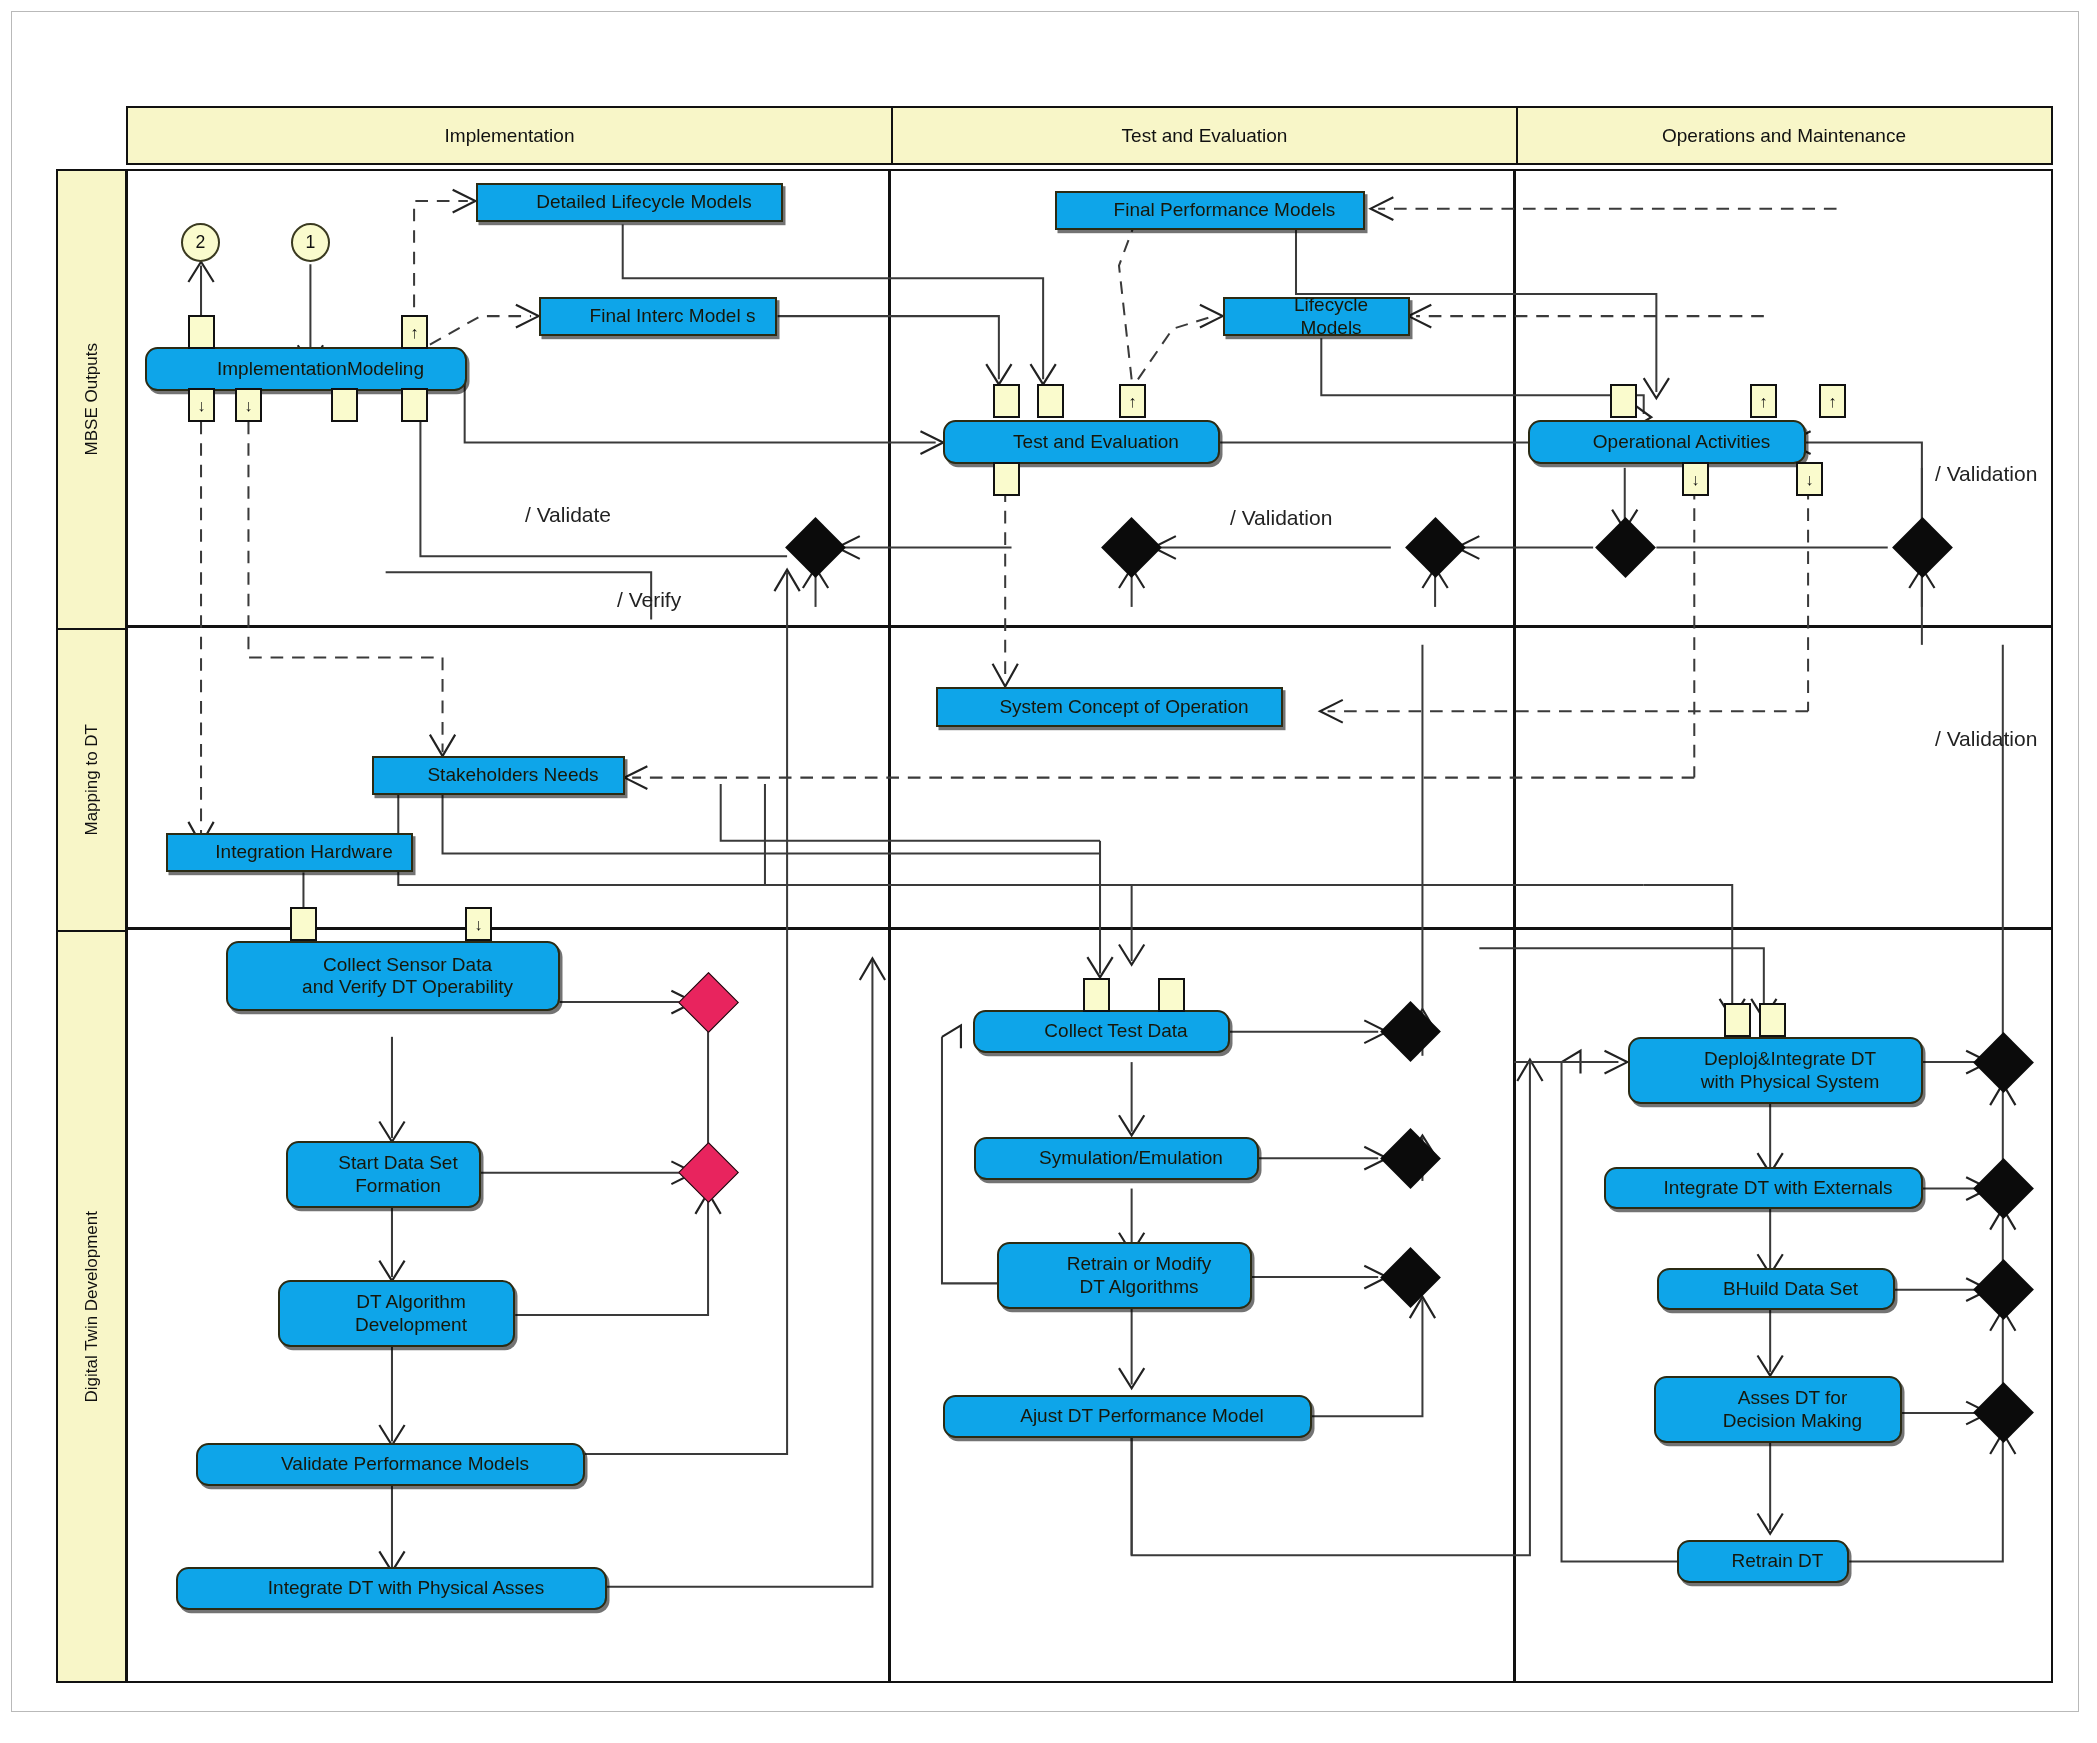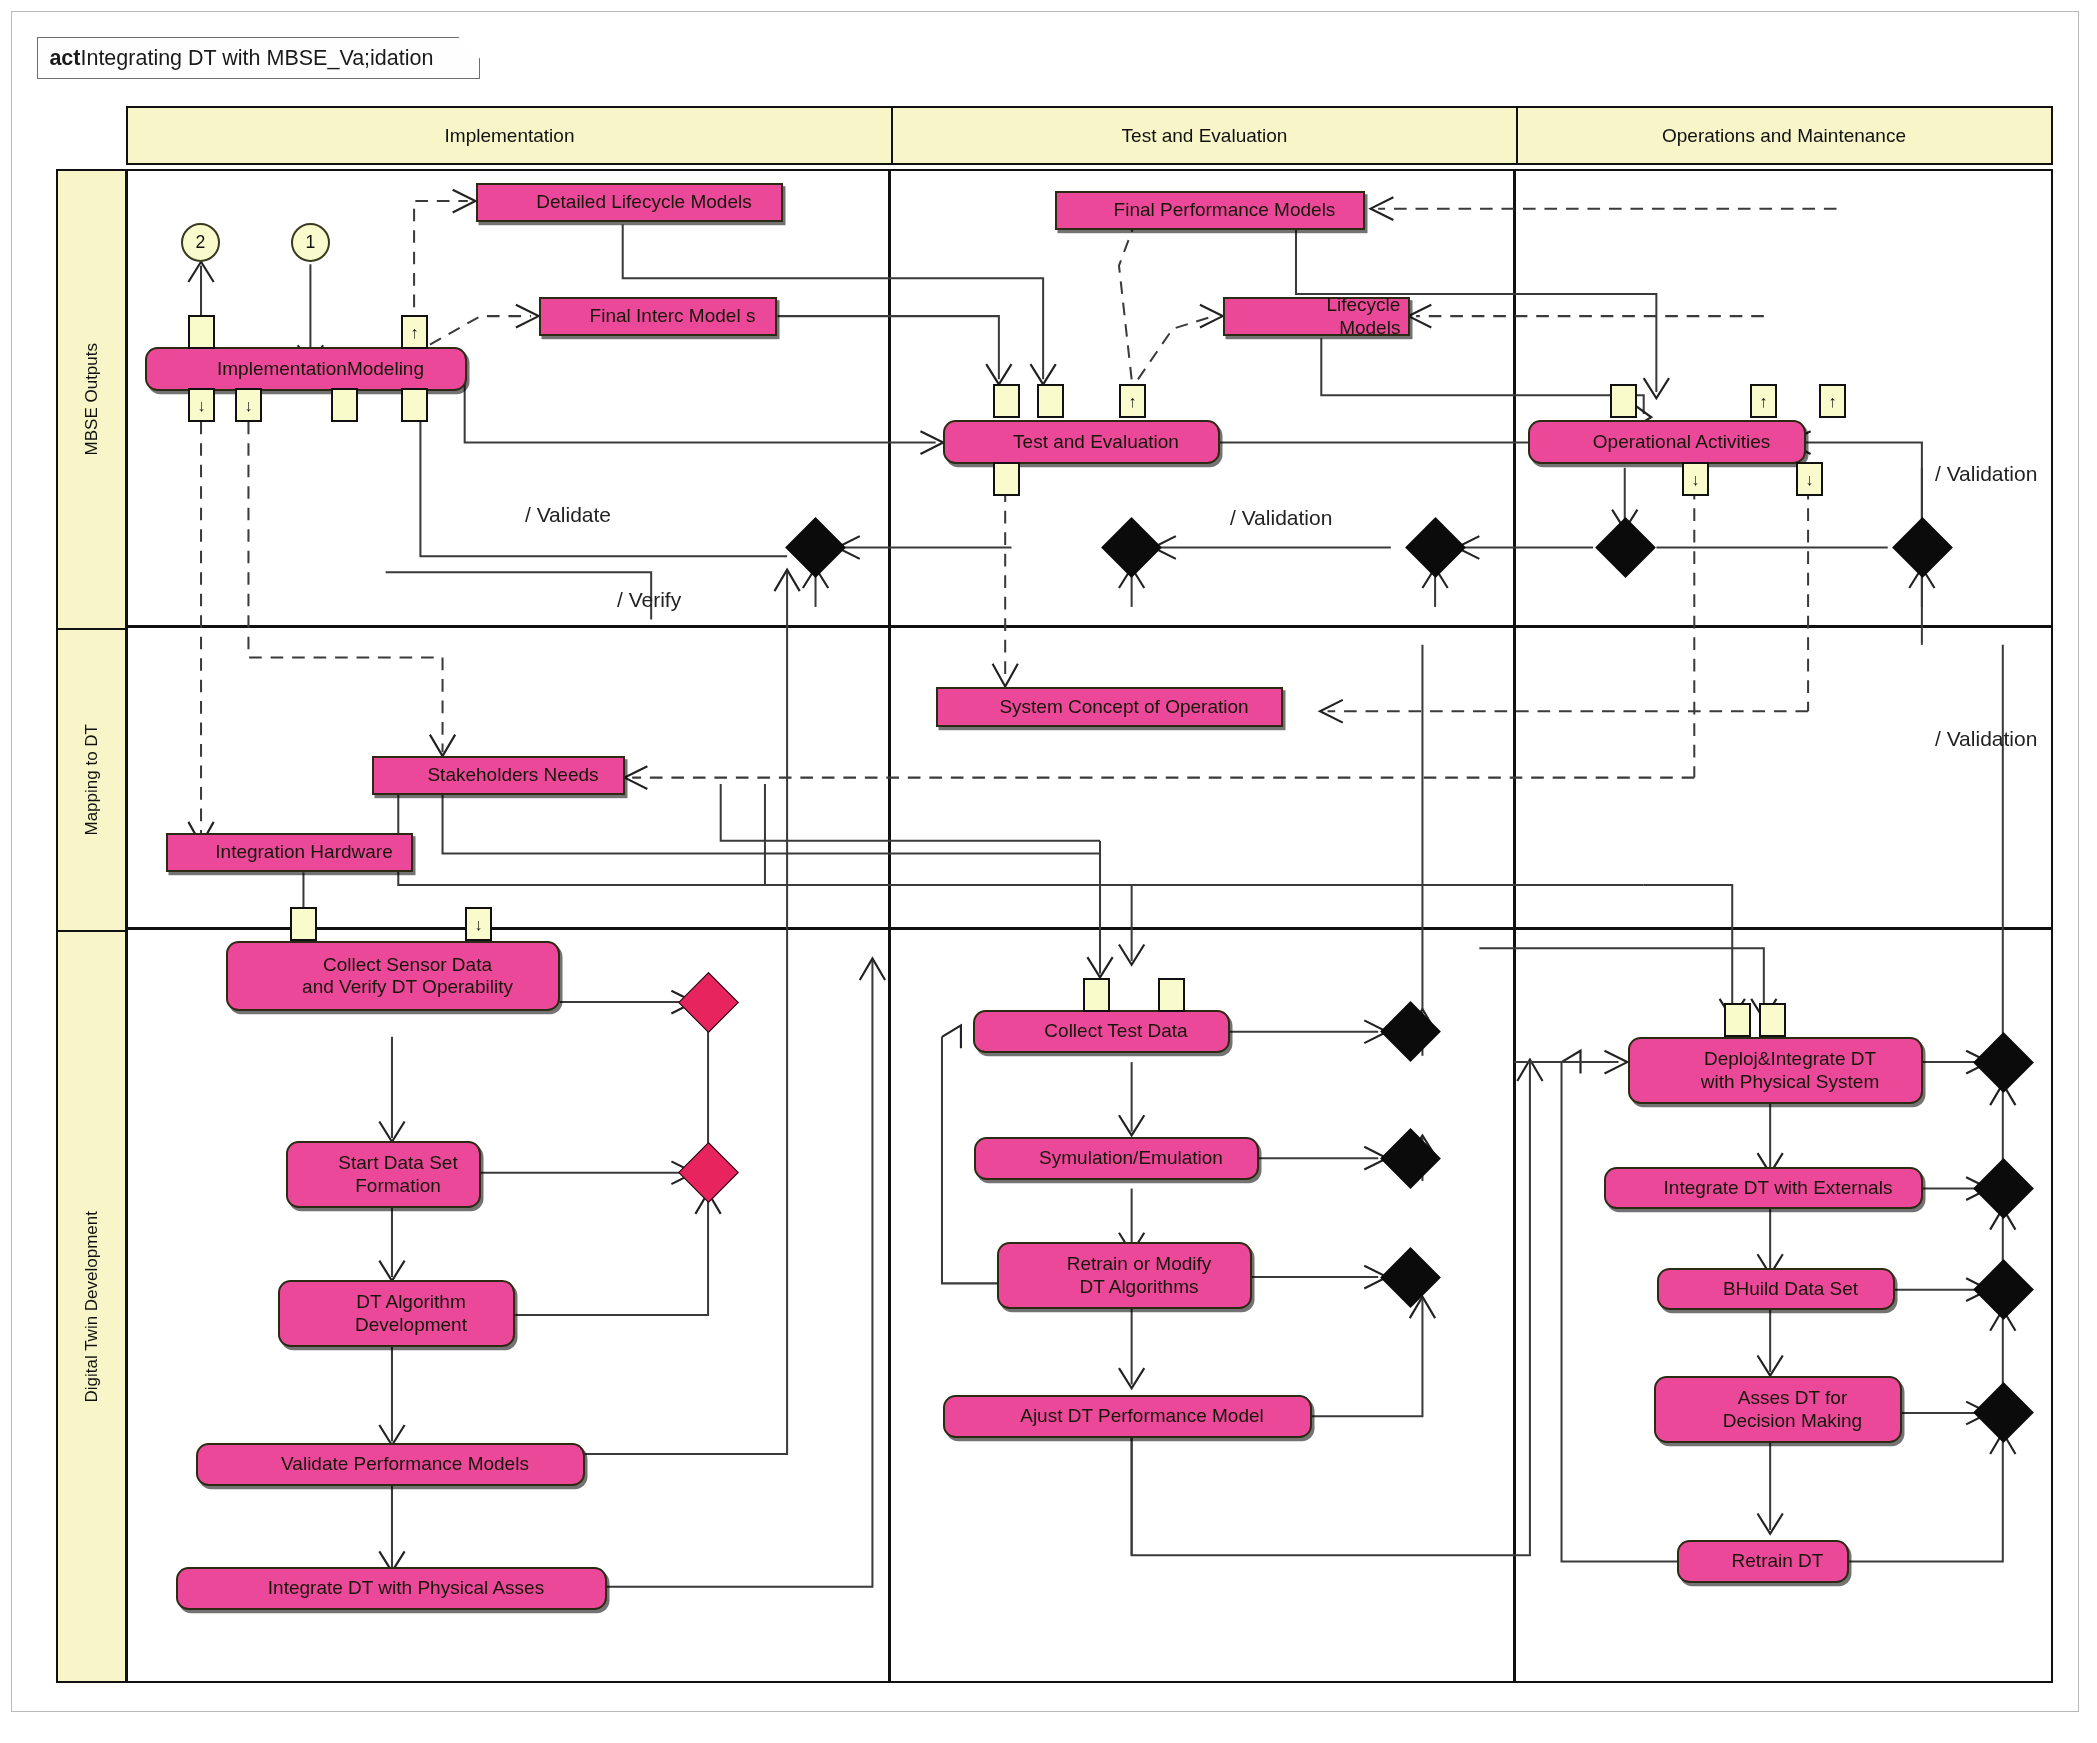--- a/index.html
+++ b/index.html
@@ -28,23 +28,23 @@
   .rowhdr + .rowhdr{border-top:2.5px solid #111;}
   .rowhdr span{writing-mode:vertical-rl;transform:rotate(180deg);font-size:17px;color:#111;white-space:nowrap;}
 
   .lane-body{position:absolute;left:126px;top:169px;width:1927px;height:1514px;
       box-sizing:border-box;border:2.5px solid #111;background:#fff;}
 
   .vline{position:absolute;top:0;width:2.5px;background:#111;height:100%;}
   .hline{position:absolute;left:0;height:2.5px;background:#111;width:100%;}
 
   
-  .node{position:absolute;box-sizing:border-box;background:#ec4899;
+  .node{position:absolute;box-sizing:border-box;background:#0ea5e9;
       border:2.5px solid #2b2b14;display:flex;align-items:center;justify-content:center;
-      text-align:right;font-size:19px;color:#17170a;line-height:1.18;
+      text-align:center;font-size:19px;color:#17170a;line-height:1.18;
       box-shadow:2.5px 3.2px 0 rgba(0,0,0,.55);padding-left:29px;}
   .node.action{border-radius:12.6px;}
   .node.obj{border-radius:0;}
   .node span{padding:0 7.6px;display:block;}
 
   
   .pin{position:absolute;width:26.6px;height:34px;background:#fafbcd;border:2.5px solid #111;
       box-sizing:border-box;display:flex;align-items:center;justify-content:center;
       font-size:16.4px;color:#111;line-height:1;z-index:6;}
 
@@ -66,23 +66,20 @@
   svg.edges .dash{stroke-dasharray:20 14;}
   svg.edges .arrowhead{stroke:#222;stroke-width:3.4;fill:none;}
 </style>
 </head>
 <body>
 
 <div id="root">
 
   <div class="outer-frame"></div>
 
-  <div class="act-tab" style="width:443px;clip-path:polygon(0 0,calc(100% - 21.5px) 0,100% 21.5px,100% 100%,0 100%);">
-    <span class="act-tab-text"><b class="act-kw">act</b><span>Integrating DT with MBSE_Va;idation</span></span>
-  </div>
 
   <div class="colhdr-row">
     <div class="colhdr" style="width:763px">
         <span>Implementation</span>
       </div>
     <div class="colhdr" style="width:625px">
         <span>Test and Evaluation</span>
       </div>
     <div class="colhdr" style="width:534px">
         <span>Operations and Maintenance</span>

